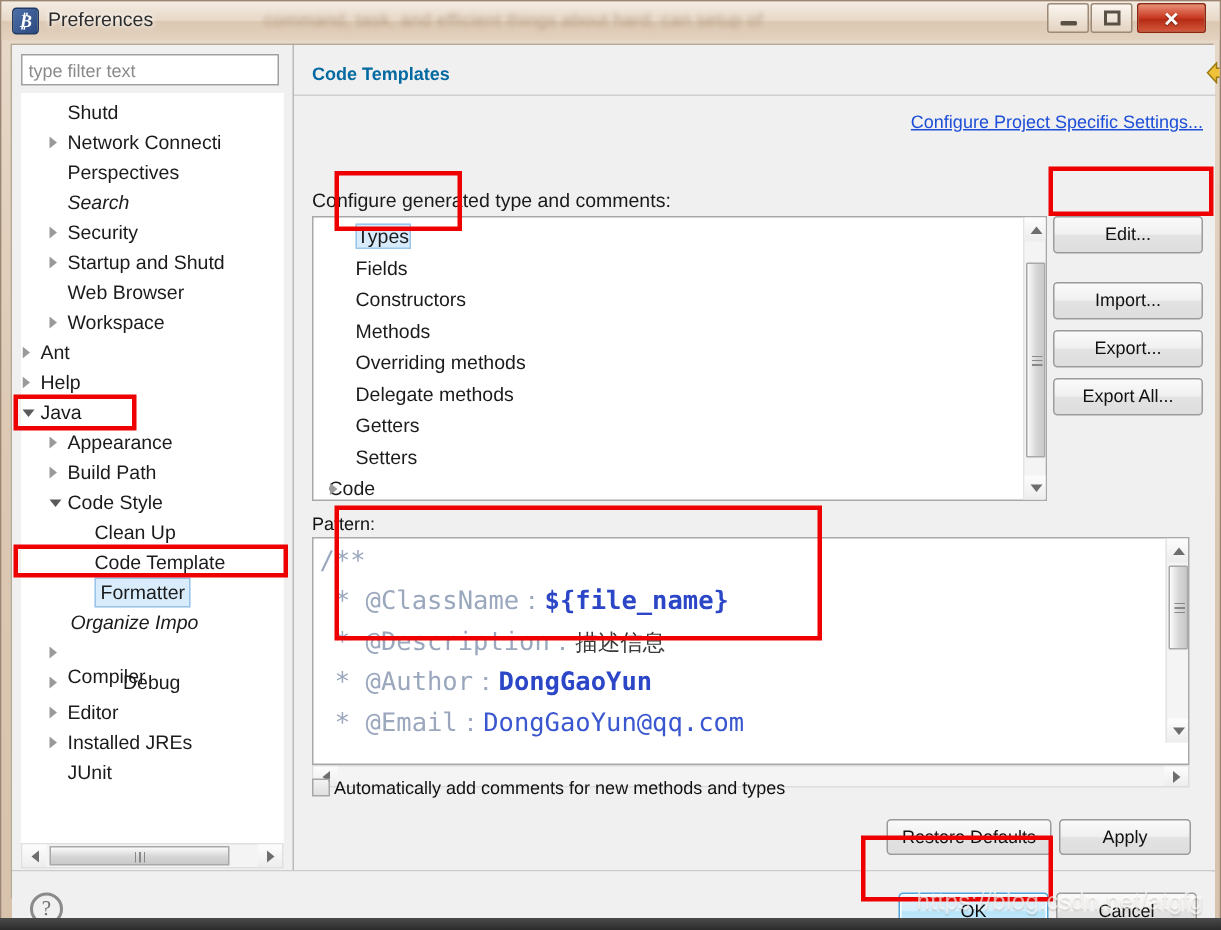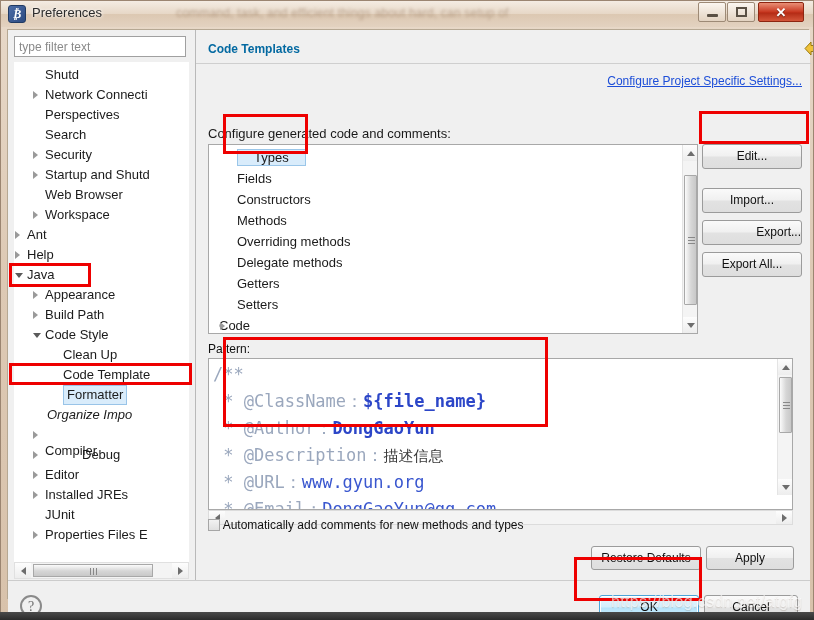--- a/index.html
+++ b/index.html
@@ -182,21 +182,21 @@
     position:absolute; left: 12px; top: 114px; width: 490px; height: 190px;
     background:#ffffff; border:1px solid #a8a8a8;
     overflow:hidden;
   }
   .titem { position:relative; height:21px; line-height:21px; font-size:13px;
     color:#1b1b1b; padding-left: 28px; white-space:nowrap; }
   .titem.lvl0 { padding-left: 10px; }
   .titem .arrow2 { position:absolute; left:11px; top:7px; width:0;height:0;
     border-top:4px solid transparent;border-bottom:4px solid transparent;
     border-left:5px solid #9a9a9a; }
-  .titem .selbg { background:#d9ecfb; border:1px solid #9ac6e9; padding: 0 16px; }
+  .titem .selbg { background:#d9ecfb; border:1px solid #9ac6e9; padding: 0 0; }
 
   #tmpl-vsb { position:absolute; right:0; top:0; width:15px; height:188px;
     background:#f4f4f4; border-left:1px solid #e4e4e4; }
 
   .sidebtn {
     position:absolute; right: 8px; width: 100px; height: 25px;
     background: linear-gradient(to bottom,#fafafa 0%,#f0f0f0 48%,#e2e2e2 52%,#dedede 100%);
     border: 1px solid #9b9b9b; border-radius: 3px;
     font-size: 12px; color:#111; text-align:center; line-height:23px;
     font-family: "Liberation Sans", sans-serif;
@@ -312,21 +312,21 @@
             <span class="lbl" style="left: 30px;">Shutd</span>
           </div>
           <div class="tnode">
             <span class="arrow" style="left: 18px;"></span>
             <span class="lbl" style="left: 30px;">Network Connecti</span>
           </div>
           <div class="tnode">
             <span class="lbl" style="left: 30px;">Perspectives</span>
           </div>
           <div class="tnode">
-            <span class="lbl" style="left: 30px;">Search</span>
+            <span class="lbl" style="left: 30px; font-style: italic;">Search</span>
           </div>
           <div class="tnode">
             <span class="arrow" style="left: 18px;"></span>
             <span class="lbl" style="left: 30px;">Security</span>
           </div>
           <div class="tnode">
             <span class="arrow" style="left: 18px;"></span>
             <span class="lbl" style="left: 30px;">Startup and Shutd</span>
           </div>
           <div class="tnode">
@@ -383,24 +383,20 @@
           <div class="tnode">
             <span class="arrow" style="left: 18px;"></span>
             <span class="lbl" style="left: 30px;">Editor</span>
           </div>
           <div class="tnode">
             <span class="arrow" style="left: 18px;"></span>
             <span class="lbl" style="left: 30px;">Installed JREs</span>
           </div>
           <div class="tnode">
             <span class="lbl" style="left: 30px;">JUnit</span>
-          </div>
-          <div class="tnode">
-            <span class="arrow" style="left: 18px;"></span>
-            <span class="lbl" style="left: 30px;">Properties Files E</span>
           </div>
         </div>
     </div>
 
     <div id="tree-vsb">
       <div class="sb-arrow" style="top:0;">
           <span class="tri-up"></span>
         </div>
       <div class="sb-thumb" style="top:96px;height:290px;">
         <span class="sb-grip" style="top:141px;"></span>
@@ -431,21 +427,21 @@
         <div class="nav-arrow" style="left:0;">
           <svg width="17" height="15" viewBox="0 0 17 15">
             <path d="M7 1 L1 7.5 L7 14 L7 10.5 L15 10.5 L15 4.5 L7 4.5 Z" fill="#f0c23a" stroke="#9a7a10" stroke-width="1"></path>
           </svg>
         </div>
 
       </div>
 
       <div id="link-cps">Configure Project Specific Settings...</div>
 
-      <div id="cfg-label">Configure generated code and comments:</div>
+      <div id="cfg-label">Configure generated type and comments:</div>
 
       <div id="tmpl-box">
         <div id="tmpl-list" style="padding-top:2px;">
             <div class="titem"><span class="selbg">Types</span></div>
             <div class="titem"><span>Fields</span></div>
             <div class="titem"><span>Constructors</span></div>
             <div class="titem"><span>Methods</span></div>
             <div class="titem"><span>Overriding methods</span></div>
             <div class="titem"><span>Delegate methods</span></div>
             <div class="titem"><span>Getters</span></div>
@@ -461,33 +457,32 @@
           </div>
           <div class="sb-arrow" style="top:172px;">
               <span class="tri-dn"></span>
             </div>
         </div>
       </div>
 
       <div id="side-buttons">
           <div class="sidebtn" style="top: 114px;">Edit...</div>
           <div class="sidebtn" style="top: 158px;">Import...</div>
-          <div class="sidebtn" style="top: 190px; text-align: right;">Export...</div>
+          <div class="sidebtn" style="top: 190px;">Export...</div>
           <div class="sidebtn" style="top: 222px;">Export All...</div>
         </div>
 
       <div id="pattern-label">Pattern:</div>
 
       <div id="pattern-box">
         <div id="pattern-lines" style="padding-top:2px;">
             <div class="pline"><span class="c-comment">/**</span></div>
             <div class="pline"><span class="c-tag"> * </span><span class="c-tag">@ClassName</span><span class="c-tag">：</span><span class="c-val">${file_name}</span></div>
+            <div class="pline"><span class="c-tag"> * </span><span class="c-tag">@Description</span><span class="c-tag">：</span><span class="c-cjk">描述信息</span></div>
             <div class="pline"><span class="c-tag"> * </span><span class="c-tag">@Author</span><span class="c-tag">：</span><span class="c-val">DongGaoYun</span></div>
-            <div class="pline"><span class="c-tag"> * </span><span class="c-tag">@Description</span><span class="c-tag">：</span><span class="c-cjk">描述信息</span></div>
-            <div class="pline"><span class="c-tag"> * </span><span class="c-tag">@URL</span><span class="c-tag">：</span><span class="c-plain">www.gyun.org</span></div>
             <div class="pline"><span class="c-tag"> * </span><span class="c-tag">@Email</span><span class="c-tag">：</span><span class="c-plain">DongGaoYun@qq.com</span></div>
           </div>
         <div id="pat-vsb">
           <div class="sb-arrow" style="top:0;">
               <span class="tri-up"></span>
             </div>
           <div class="sb-thumb" style="top:18px;height:56px;">
             <span class="sb-grip" style="top:24px;"></span>
           </div>
           <div class="sb-arrow" style="top:120px;">

